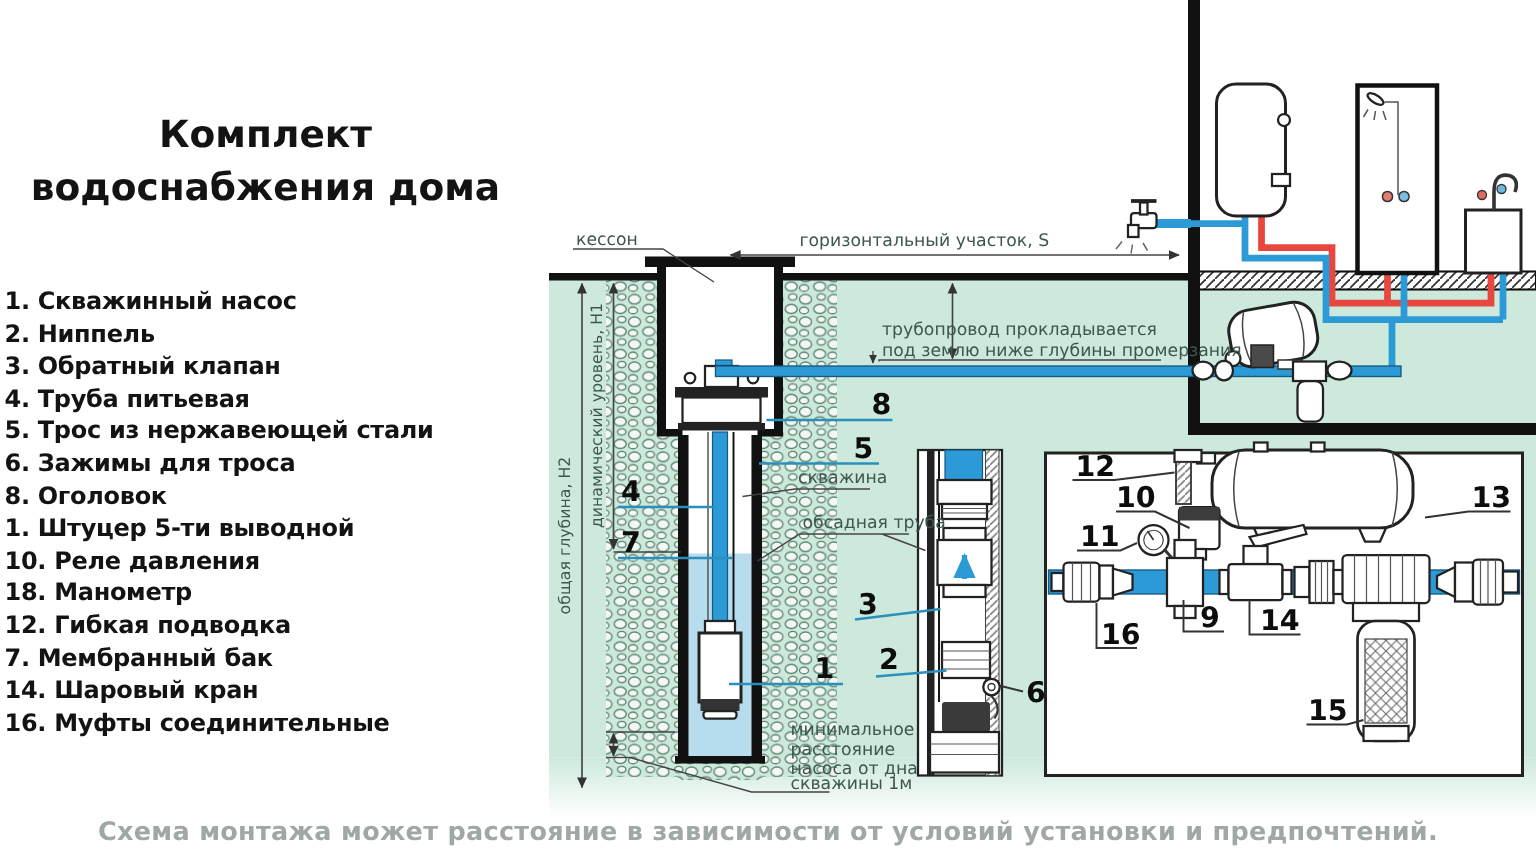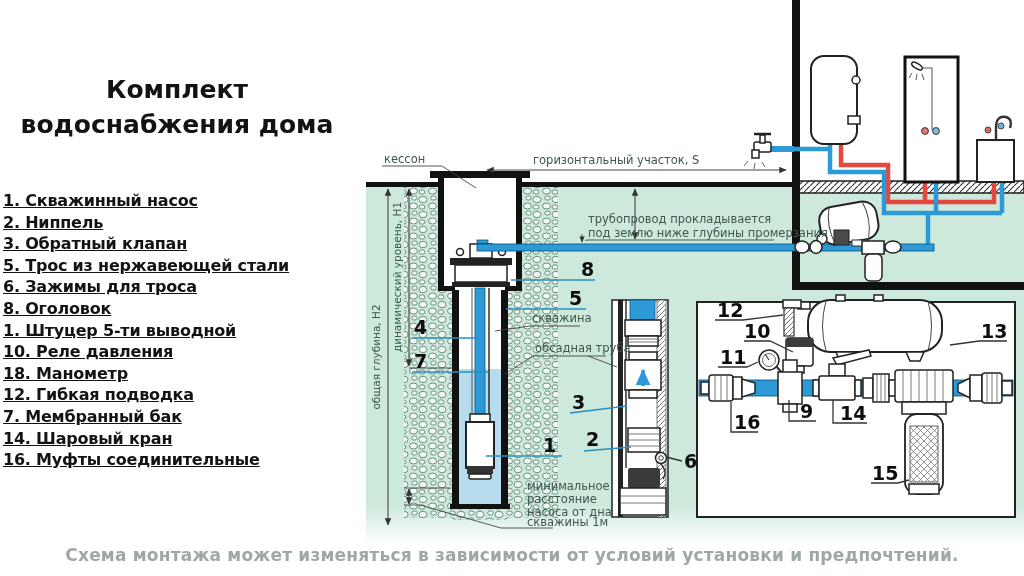--- a/index.html
+++ b/index.html
@@ -1,21 +1,21 @@
 <!DOCTYPE html>
 <html><head>
 <meta charset="utf-8">
 <style>
   html,body{margin:0;padding:0;background:#fff;}
   .stage{position:relative;width:1024px;height:576px;background:#fff;overflow:hidden;
          font-family:"DejaVu Sans","Liberation Sans",sans-serif;}
   .title{position:absolute;left:0;top:72px;width:354px;text-align:center;
          font-size:25px;font-weight:700;line-height:35px;color:#131313;}
   .parts{position:absolute;left:3px;top:190px;width:362px;
-         font-size:16px;font-weight:700;line-height:21.6px;color:#131313;letter-spacing:-0.2px;text-decoration:underline;}
+         font-size:16px;font-weight:700;line-height:21.6px;color:#131313;letter-spacing:-0.2px;}
   .caption{position:absolute;left:0;top:545px;width:1024px;text-align:center;
            font-size:17px;font-weight:600;color:#9fa8a4;letter-spacing:0.2px;}
   svg{position:absolute;left:0;top:0;}
   text.co{font-weight:700;font-size:19px;fill:#0d0d0d;}
   text.an{font-size:11.5px;fill:#3d574d;}
   text.vt{font-size:10.5px;fill:#3d574d;}
   .ld{stroke:#333;stroke-width:1.3;fill:none;}
   .lb{stroke:#2a8fbd;stroke-width:1.6;fill:none;}
   .wh{fill:#fff;stroke:#222;stroke-width:1.5;}
   .wh2{fill:#fff;stroke:#222;stroke-width:2;}
@@ -29,20 +29,21 @@
 
   <div class="title">
     <div>Комплект</div>
     <div>водоснабжения дома</div>
   </div>
 
   <div class="parts">
     <div>1. Скважинный насос</div>
     <div>2. Ниппель</div>
     <div>3. Обратный клапан</div>
+    <div>4. Труба питьевая</div>
     <div>5. Трос из нержавеющей стали</div>
     <div>6. Зажимы для троса</div>
     <div>8. Оголовок</div>
     <div>1. Штуцер 5-ти выводной</div>
     <div>10. Реле давления</div>
     <div>18. Манометр</div>
     <div>12. Гибкая подводка</div>
     <div>7. Мембранный бак</div>
     <div>14. Шаровый кран</div>
     <div>16. Муфты соединительные</div>
@@ -373,14 +374,14 @@
       <text class="co" x="840" y="420">14</text>
 
       <path d="M871,483 H898 L909,480" class="ld"></path>
       <text class="co" x="872" y="480">15</text>
 
       <path d="M731,402 V432 H758" class="ld"></path>
       <text class="co" x="734" y="429">16</text>
     </g>
   </svg>
 
-  <div class="caption">Схема монтажа может изменяться в зависимости от условий установки и предпочтений.</div>
+  <div class="caption">Схема монтажа может расстояние в зависимости от условий установки и предпочтений.</div>
 </div>
 
 </body></html>

